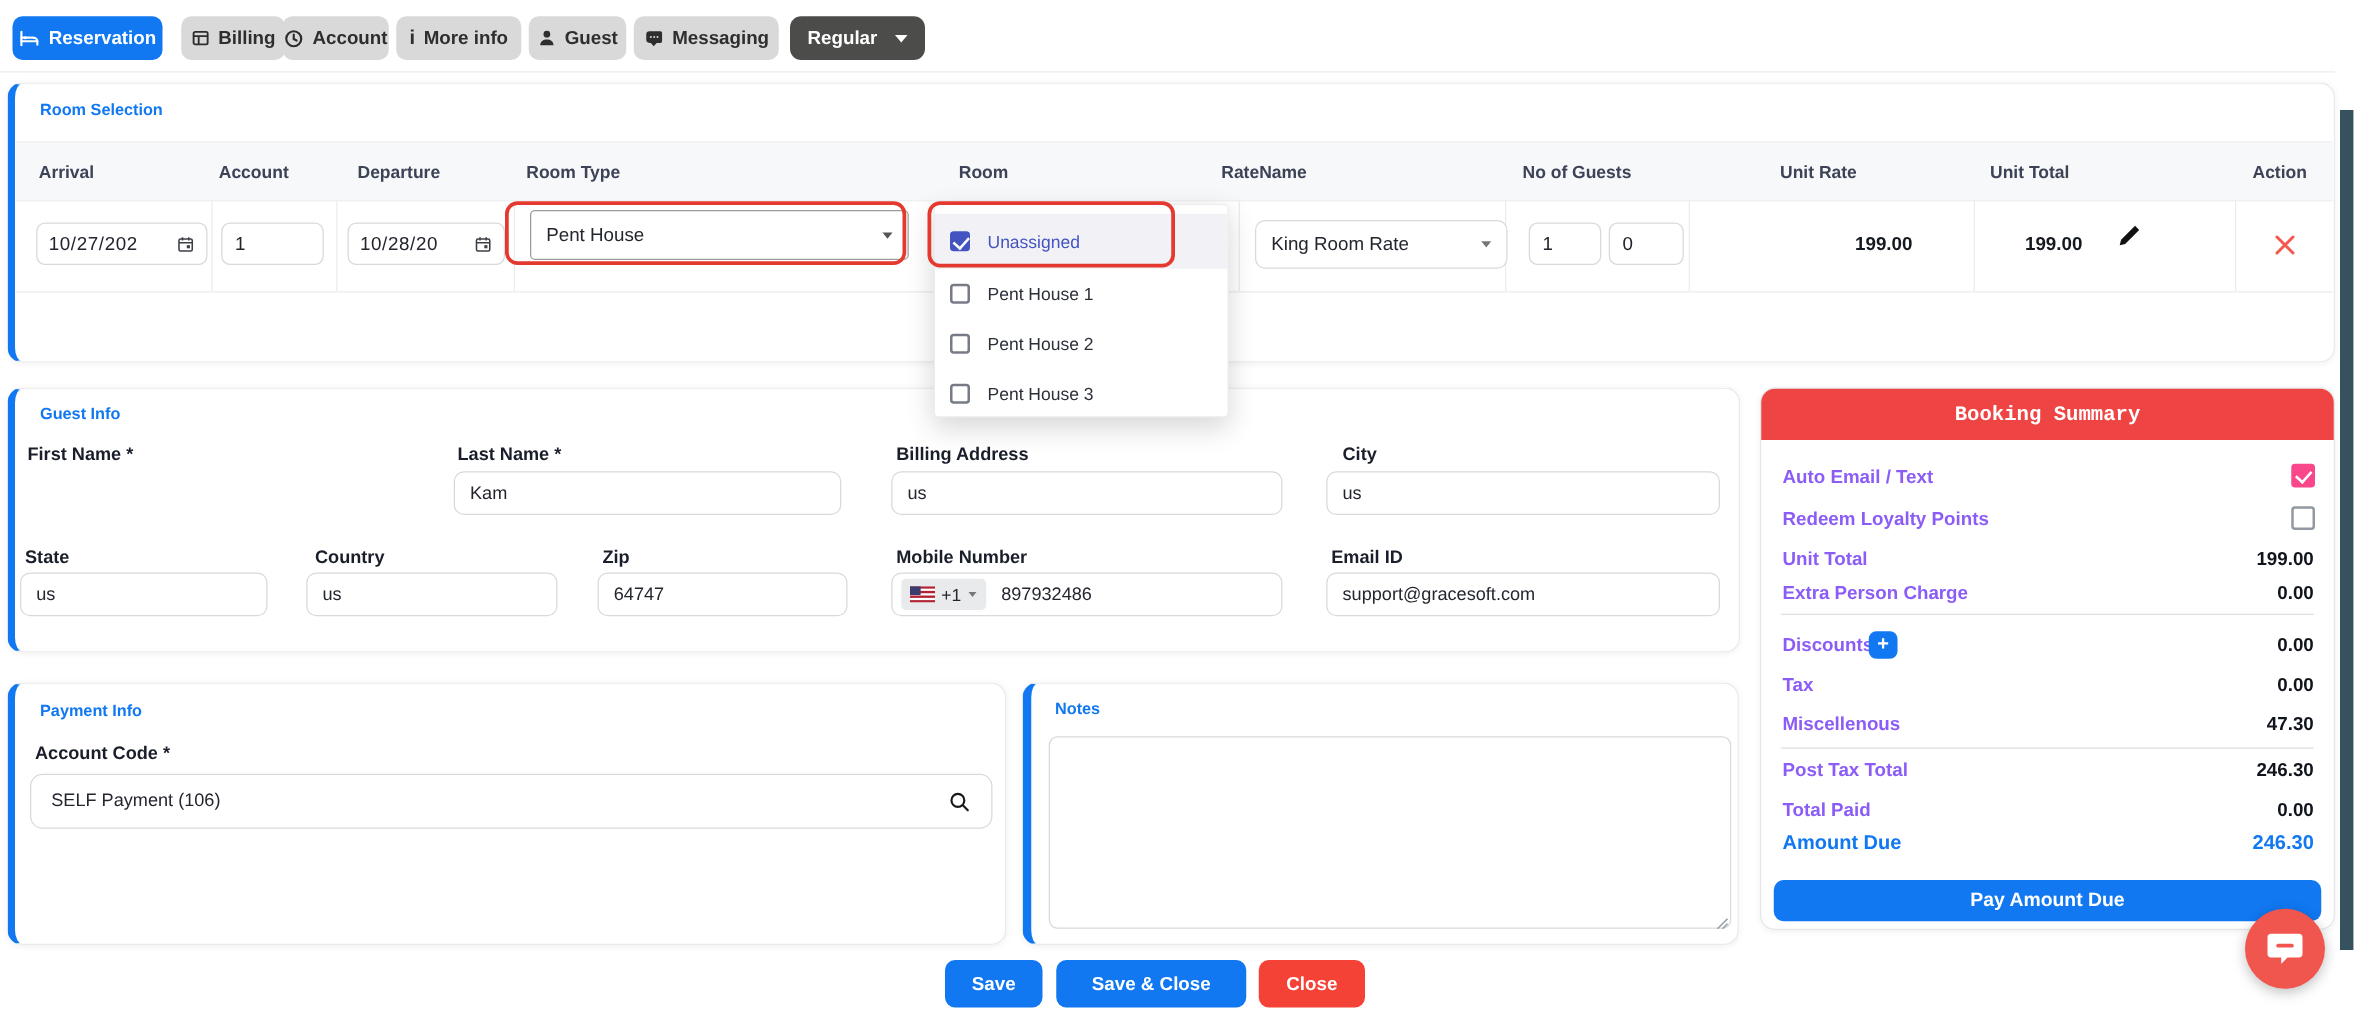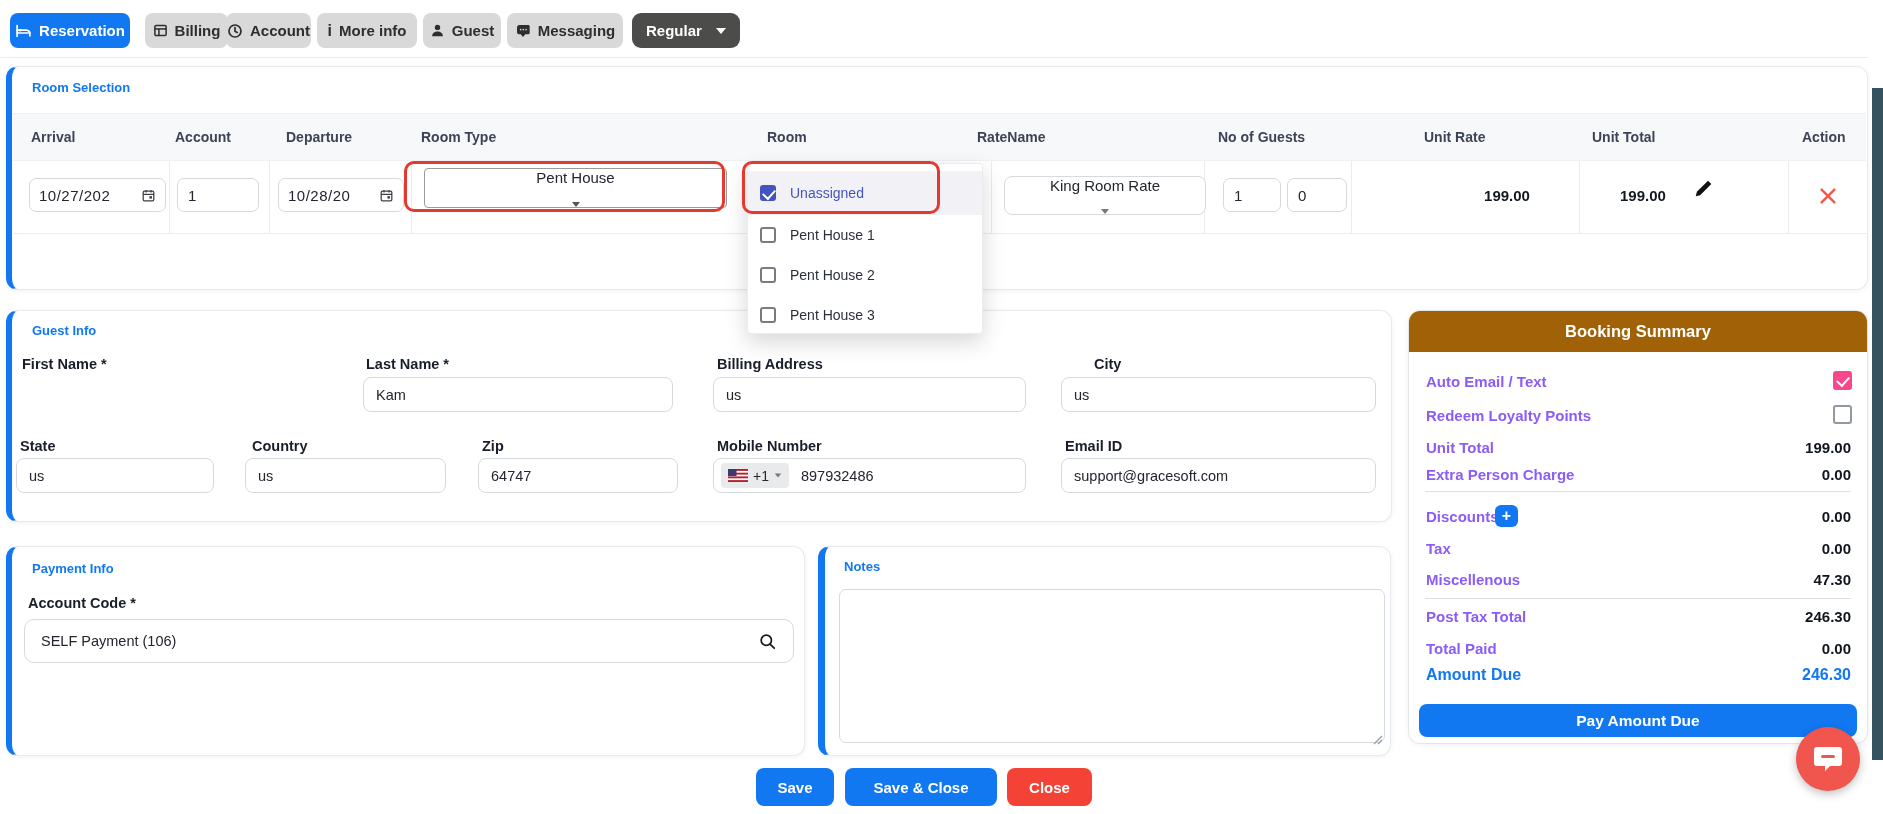--- a/index.html
+++ b/index.html
@@ -28,21 +28,21 @@
   .th { position:absolute; top:15px; font-weight:700; font-size:14px; color:#3d4357; white-space:nowrap; }
   .vdiv { position:absolute; top:94px; height:72px; width:1px; background:#ececec; }
   .row-bottom { position:absolute; left:1px; right:1px; top:166px; height:1px; background:#ececec; }
 
   .inp { border:1px solid #d6dade; border-radius:7px; background:#fff; font-size:15px; color:#23262e;
          padding:0 10px; font-family:inherit; outline:none; }
   .datefld { position:absolute; height:34px; border:1px solid #d6dade; border-radius:7px; background:#fff;
              display:flex; align-items:center; justify-content:space-between; padding:0 9px; font-size:15px;
              letter-spacing:.5px; color:#23262e; cursor:text; }
   .nselect { position:absolute; background:#fff; display:flex; align-items:center; justify-content:space-between;
-             padding:0 12px; font-size:15px; color:#23262e; cursor:pointer;flex-direction:column; }
+             padding:0 12px; font-size:15px; color:#23262e; cursor:pointer; }
   .caret { width:0; height:0; border-left:5px solid transparent; border-right:5px solid transparent;
            border-top:6px solid #555; }
   .caret.sm { border-left-width:4px; border-right-width:4px; border-top-width:5px; }
   .annot { position:absolute; border:3px solid #e4392f; border-radius:10px; pointer-events:none; z-index:40; }
 
   .ddpanel { position:absolute; left:747px; top:163px; width:236px; height:171px; background:#fff;
              border:1px solid #ececec; border-radius:4px; box-shadow:0 8px 22px rgba(0,0,0,.16); z-index:30; }
   .dditem { position:absolute; left:0; right:0; height:40px; display:flex; align-items:center; gap:14px;
             padding-left:12px; font-size:14px; color:#2b2f38; cursor:pointer; }
   .dditem.sel { background:#f2f2f6; color:#4353c0; font-weight:400; height:44px; }
@@ -261,21 +261,21 @@
   </div>
 
   <div class="flabel" style="left:22px;top:356px;">First Name *</div>
 
   <div class="flabel" style="left:366px;top:356px;">Last Name *</div>
   <input class="finput" style="left: 363px; top: 377px; width: 310px;" value="Kam">
 
   <div class="flabel" style="left:717px;top:356px;">Billing Address</div>
   <input class="finput" style="left: 713px; top: 377px; width: 313px;" value="us">
 
-  <div class="flabel" style="left:1074px;top:356px;margin-left:20px;">City</div>
+  <div class="flabel" style="left:1074px;top:356px;">City</div>
   <input class="finput" style="left: 1061px; top: 377px; width: 315px;" value="us">
 
   <div class="flabel" style="left:20px;top:438px;">State</div>
   <input class="finput" style="left: 16px; top: 458px; width: 198px;" value="us">
 
   <div class="flabel" style="left:252px;top:438px;">Country</div>
   <input class="finput" style="left: 245px; top: 458px; width: 201px;" value="us">
 
   <div class="flabel" style="left:482px;top:438px;">Zip</div>
   <input class="finput" style="left: 478px; top: 458px; width: 200px;" value="64747">
@@ -320,21 +320,21 @@
     <div class="card-title" style="left:19px;top:12px;">Notes</div>
     <textarea style="position: absolute; left: 14px; top: 42px; width: 546px; height: 154px; border: 1px solid rgb(214, 218, 222); border-radius: 7px; resize: none; outline: none; font-family: inherit; font-size: 14px; padding: 8px;" value=""></textarea>
     <span class="resize-glyph" style="left:548px;top:184px;">
       <svg width="10" height="10" viewBox="0 0 10 10" stroke="#9aa0a8" stroke-width="1.4">
         <path d="M9 1L1 9M9 5L5 9"></path>
       </svg>
     </span>
   </div>
 
   <div style="position:absolute;left:1408px;top:310px;width:460px;height:434px;background:#fff;border:1px solid #e4e7ea;border-radius:12px;box-shadow:0 1px 5px rgba(0,0,0,.06);">
-    <div style="position:absolute;left:0;top:0;right:0;height:41px;background:#a16207;border-radius:11px 11px 0 0;display:flex;align-items:center;justify-content:center;color:#fff;font-weight:700;font-size:16.5px;">Booking Summary</div>
+    <div style="position:absolute;left:0;top:0;right:0;height:41px;background:#ef4444;border-radius:11px 11px 0 0;display:flex;align-items:center;justify-content:center;color:#fff;font-weight:700;font-size:16.5px;font-family:Liberation Mono, monospace;">Booking Summary</div>
 
     <div class="sumrow-label" style="top:62px;">Auto Email / Text</div>
     <span class="sumcbx on" style="top:60px;"></span>
 
     <div class="sumrow-label" style="top:96px;">Redeem Loyalty Points</div>
     <span class="sumcbx" style="top:94px;"></span>
 
     <div class="sumrow-label" style="top:128px;">Unit Total</div>
     <div class="sumrow-val" style="top:128px;">199.00</div>
 

